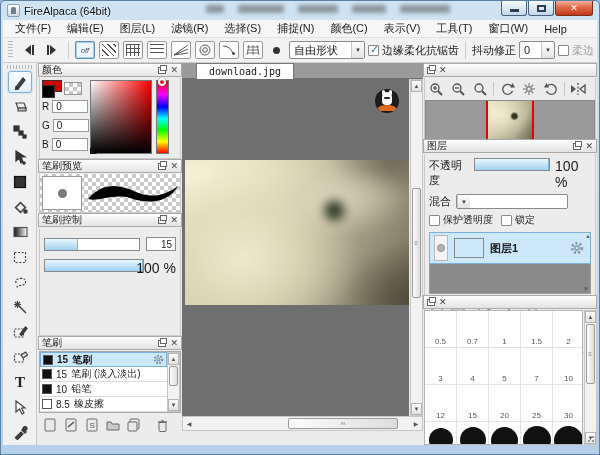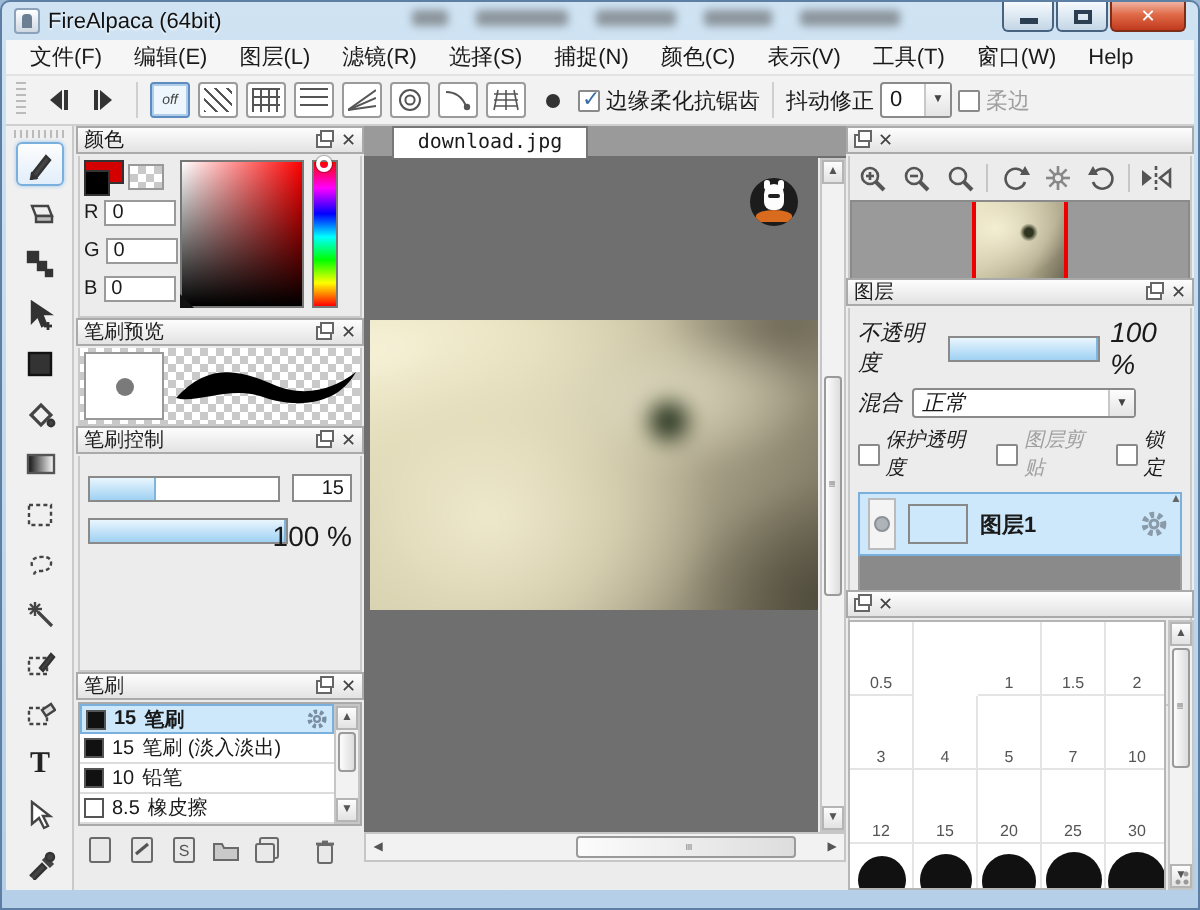--- a/index.html
+++ b/index.html
@@ -130,21 +130,21 @@
   .nav-ico svg { stroke:#555; fill:none; stroke-width:1.3; }
   .nav-thumb { position:relative; height:40px; background:#9a9a9a; border:1px solid #8a8a8a; overflow:hidden; }
   .mini-cat { background:radial-gradient(circle at 62% 35%, #2d3322 0 6%, transparent 12%),
               radial-gradient(ellipse at 20% 30%, #f3edd2, transparent 70%),
               linear-gradient(118deg,#e4ddbb,#b3ac90 70%,#6f englob6a56 100%); }
   .nav-view { position:absolute; left:50%; top:0; transform:translateX(-50%); width:48px; height:100%;
               border-left:2px solid #e00; border-right:2px solid #e00;
               background:radial-gradient(circle at 60% 40%, #30351f 0 6%, transparent 13%),
               radial-gradient(ellipse at 22% 35%, #f3edd2, transparent 75%),
               linear-gradient(118deg,#e4ddbb,#b0a98d 70%,#6f6a56); }
-  .lay-row-label { display:flex; align-items:center; gap:5px; padding:2px 4px;font-style:italic; }
+  .lay-row-label { display:flex; align-items:flex-start; gap:5px; padding:2px 4px; }
   .layer-item { position:relative; height:32px; background:#cde8fb; border:1px solid #7ab0dd; display:flex; align-items:center; gap:6px; padding:0 4px; }
   .vis-cell { width:14px; height:26px; background:#f4f4f4; border:1px solid #bbb; display:flex; align-items:center; justify-content:center; }
   .vis-dot { width:8px; height:8px; border-radius:50%; background:#aeb4b9; border:1px solid #8b9196; }
   .layer-thumb { width:30px; height:20px; border:1px solid #888; }
   .layer-gray { height:30px; background:#8a8a8a; border:1px solid #9d9d9d; border-top:none; position:relative; }
 
   
   .bs-grid { position:relative; background:#fff; border:1px solid #b5b5b5; }
   .bs-cell { position:absolute; width:32px; height:37px; border-right:1px solid #e4e4e4; border-bottom:1px solid #e4e4e4; display:flex; flex-direction:column; align-items:center; justify-content:flex-end; }
   .bs-dot { border-radius:50%; background:#111; margin-bottom:auto; margin-top:auto; }
@@ -251,20 +251,24 @@
             <line x1="1" y1="3" x2="13" y2="3"></line>
             <line x1="1" y1="6" x2="13" y2="6"></line>
             <line x1="1" y1="9" x2="13" y2="9"></line>
             <line x1="3" y1="1" x2="1" y2="11"></line>
             <line x1="7" y1="1" x2="7" y2="11"></line>
             <line x1="11" y1="1" x2="13" y2="11"></line>
           </g>
         </svg>
     </div>
     <div class="dot-ind"></div>
+    <div class="combo" style="width:76px">
+      <span class="val" style="flex:1">自由形状</span>
+      <span class="arrow">▼</span>
+    </div>
     <div class="checkbox">
       <span class="cb-box checked"></span>
       <span>边缘柔化抗锯齿</span>
     </div>
     <div class="tb-sep"></div>
     <span>抖动修正</span>
     <div class="combo" style="width:36px">
       <span class="val" style="flex:1">0</span>
       <span class="arrow">▼</span>
     </div>
@@ -637,32 +641,27 @@
           <div class="lay-row-label" style="padding-top:4px;">
             <span>不透明度</span>
             <div class="slider" style="width:84px;">
                 <div class="fill" style="width:100%"></div>
               </div>
             <span class="txt">100 %</span>
           </div>
           <div class="lay-row-label">
             <span>混合</span>
             <div class="combo" style="width:112px;height:15px;">
-              <span class="val" style="flex:1">正常</span>
               <span class="arrow">▼</span>
             </div>
           </div>
           <div class="lay-row-label" style="gap:8px;">
             <span class="checkbox">
                 <span class="cb-box"></span>
                 <span style="font-size:10px">保护透明度</span>
-              </span>
-            <span class="checkbox">
-                <span class="cb-box"></span>
-                <span class="disabled-label" style="font-size:10px">图层剪贴</span>
               </span>
             <span class="checkbox">
                 <span class="cb-box"></span>
                 <span style="font-size:10px">锁定</span>
               </span>
           </div>
           <div style="margin:3px 4px 0 4px;position:relative;">
             <div class="layer-item">
               <span class="vis-cell">
                   <span class="vis-dot"></span>
@@ -718,20 +717,24 @@
         <div class="panel-h">
           <span class="float-ico"></span>
           <span class="close-ico">✕</span>
         </div>
         <div class="bs-grid" style="position:absolute;left:1px;right:14px;top:15px;bottom:0;overflow:hidden;">
 
           <div class="bs-cell" style="left:0;top:0">
               <div class="bs-dot" style="width:1px;height:1px"></div>
               <div class="bs-label">0.5</div>
             </div>
+          <div class="bs-cell" style="left:32px;top:0">
+              <div class="bs-dot" style="width:1px;height:1px"></div>
+              <div class="bs-label">0.7</div>
+            </div>
           <div class="bs-cell" style="left:64px;top:0">
               <div class="bs-dot" style="width:2px;height:2px"></div>
               <div class="bs-label">1</div>
             </div>
           <div class="bs-cell" style="left:96px;top:0">
               <div class="bs-dot" style="width:2px;height:2px"></div>
               <div class="bs-label">1.5</div>
             </div>
           <div class="bs-cell" style="left:128px;top:0">
               <div class="bs-dot" style="width:3px;height:3px"></div>

